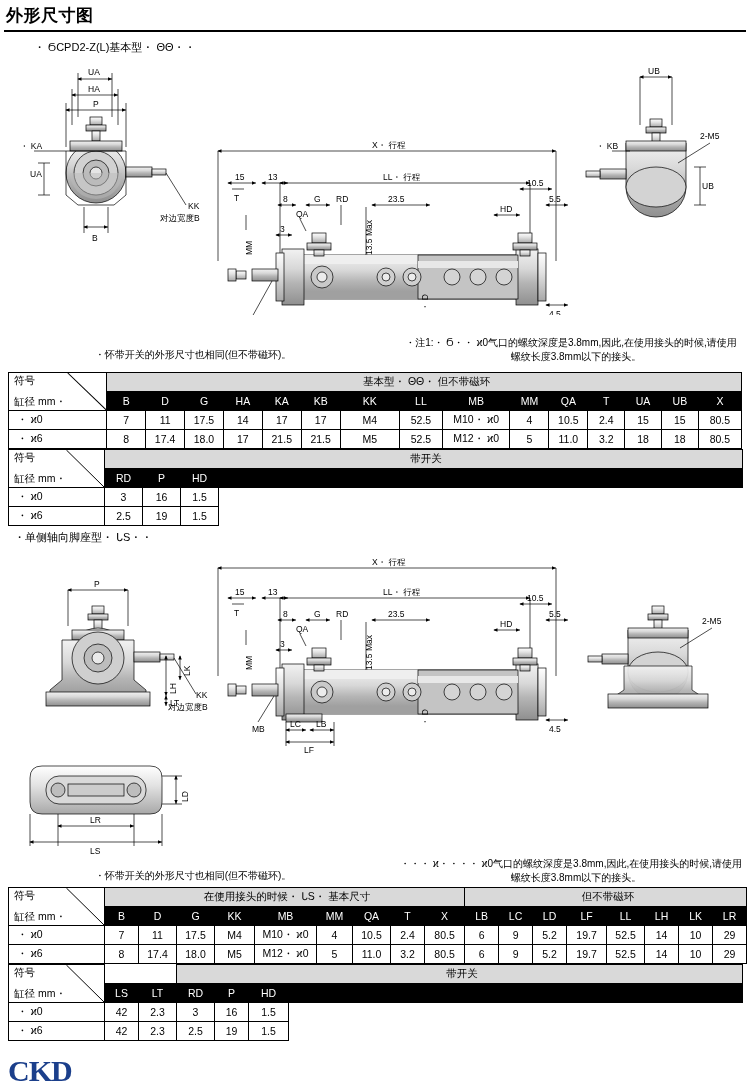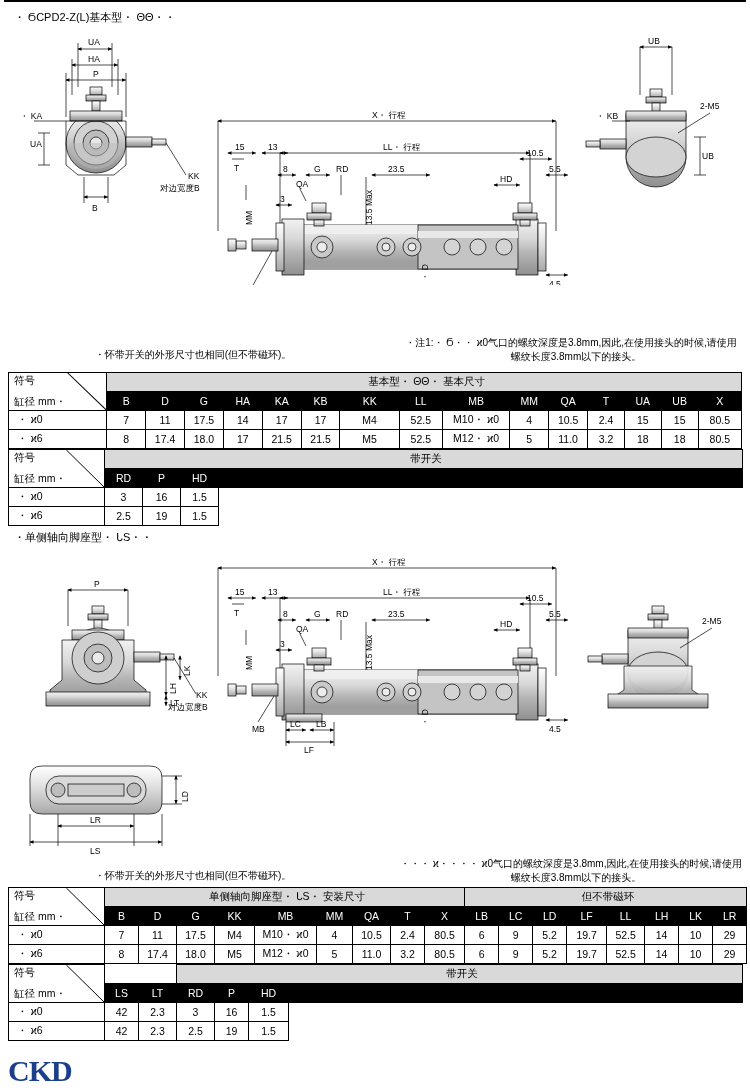--- a/index.html
+++ b/index.html
@@ -22,20 +22,21 @@
     padding: 4px 0 3px 6px;
     letter-spacing: 0.5px;
   }
   .title-rule {
     border-bottom: 2px solid #000;
     margin: 0 4px 0 4px;
   }
   .sub-heading {
     font-size: 11px;
     padding: 8px 0 0 14px;
+    margin-left: 20px;
   }
 
   
   .drawing {
     position: relative;
     width: 750px;
   }
   .dwg-svg { display:block; }
 
   
@@ -95,20 +96,21 @@
     letter-spacing: -1px;
     color: #1b3f8b;
     font-family: Liberation Serif, serif;
   }
 </style>
 </head>
 <body>
 
 <div class="page">
 
+  <div class="page-title">外形尺寸图</div>
   <div class="title-rule"></div>
   <div class="sub-heading">・ ϬCPD2-Z(L)基本型・ ΘΘ・・</div>
 
   <div class="drawing" style="height:260px;">
     <svg class="dwg-svg" width="750" height="260" viewBox="0 0 750 260">
       <defs>
         <linearGradient id="gm" x1="0" y1="0" x2="0" y2="1">
           <stop offset="0%" stop-color="#f2f2f2"></stop>
           <stop offset="35%" stop-color="#d8d8d8"></stop>
           <stop offset="60%" stop-color="#b5b5b5"></stop>
@@ -331,21 +333,21 @@
       </colgroup>
       <tbody>
           <tr>
         <td class="corner" rowspan="2">
           <span class="c-top">符号</span>
           <span class="c-bot">缸径 mm・</span>
           <svg class="c-line" viewBox="0 0 96 38" preserveAspectRatio="none">
             <line x1="58" y1="0" x2="96" y2="38" stroke="#000" stroke-width="1"></line>
           </svg>
         </td>
-        <td class="grp-head" colspan="15">基本型・ ΘΘ・ 基本尺寸</td>
+        <td class="grp-head" colspan="15">基本型・ ΘΘ・ 但不带磁环</td>
       </tr>
       <tr>
         <td class="hdr-dark">B</td>
         <td class="hdr-dark">D</td>
         <td class="hdr-dark">G</td>
         <td class="hdr-dark">HA</td>
         <td class="hdr-dark">KA</td>
         <td class="hdr-dark">KB</td>
         <td class="hdr-dark">KK</td>
         <td class="hdr-dark">LL</td>
@@ -654,21 +656,21 @@
       </colgroup>
       <tbody>
           <tr>
         <td class="corner" rowspan="2">
           <span class="c-top">符号</span>
           <span class="c-bot">缸径 mm・</span>
           <svg class="c-line" viewBox="0 0 96 38" preserveAspectRatio="none">
             <line x1="58" y1="0" x2="96" y2="38" stroke="#000" stroke-width="1"></line>
           </svg>
         </td>
-        <td class="grp-head" colspan="9">单侧轴向脚座型・ ᒐS・ 安装尺寸</td>
+        <td class="grp-head" colspan="9">在使用接头的时候・ ᒐS・ 基本尺寸</td>
         <td class="grp-head" colspan="8">但不带磁环</td>
       </tr>
       <tr>
         <td class="hdr-dark">B</td>
         <td class="hdr-dark">D</td>
         <td class="hdr-dark">G</td>
         <td class="hdr-dark">KK</td>
         <td class="hdr-dark">MB</td>
         <td class="hdr-dark">MM</td>
         <td class="hdr-dark">QA</td>

